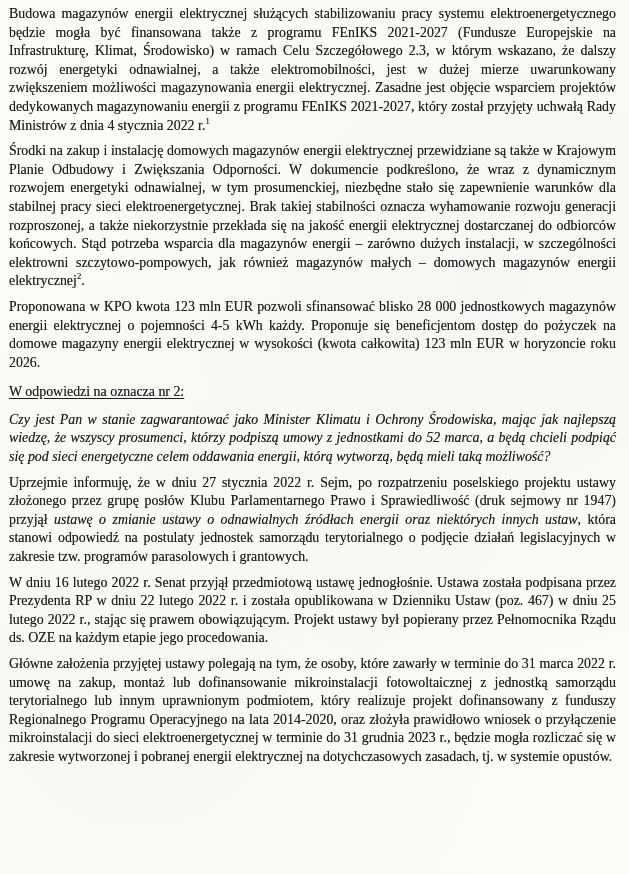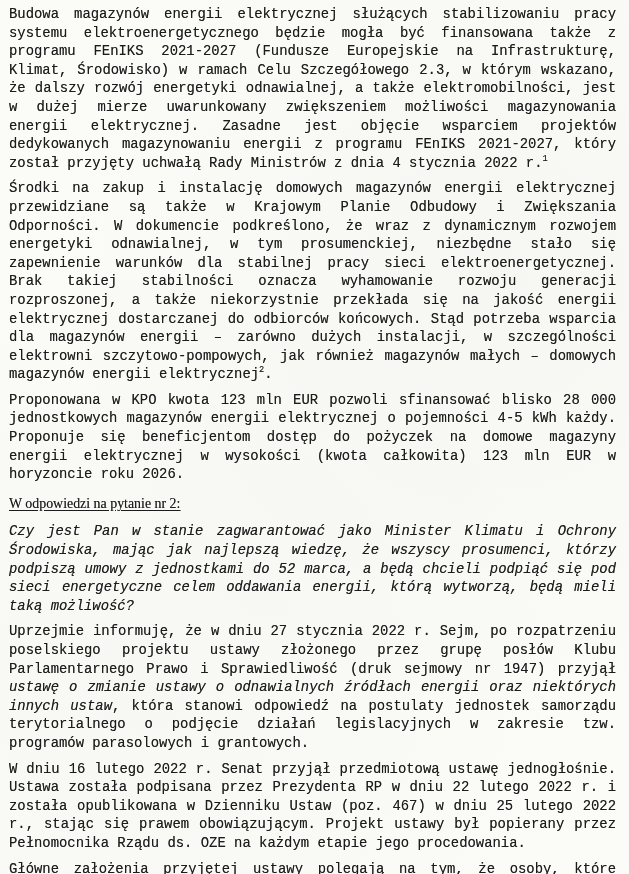--- a/index.html
+++ b/index.html
@@ -20,21 +20,21 @@
       radial-gradient(circle at 22% 78%, rgba(0,0,0,0.015), transparent 55%),
       #fbfbf8;
     font-family: "Liberation Serif", "DejaVu Serif", serif;
     font-size: 13.9px;
     line-height: 18.6px;
     color: #1c1c1c;
     text-align: justify;
     text-shadow: 0 0 0.5px rgba(20,20,20,0.55);
   }
   .block { margin: 0 0 7px 0; }
-  p.block { text-indent: 0; font-family: Liberation Mono, monospace; }
+  p.block { text-indent: 0; }
   .heading {
     text-decoration: underline;
     text-underline-offset: 2px;
     margin: 11px 0 9px 0;
   }
   .question { font-style: italic; }
   .italic { font-style: italic; }
   sup {
     font-size: 0.62em;
     line-height: 0;
@@ -42,20 +42,19 @@
   }
 </style>
 </head>
 <body>
 
 <div class="scan-page">
   <div>
       <p class="block paragraph"><span>Budowa magazynów energii elektrycznej służących stabilizowaniu pracy systemu elektroenergetycznego będzie mogła być finansowana także z programu FEnIKS 2021-2027 (Fundusze Europejskie na Infrastrukturę, Klimat, Środowisko) w ramach Celu Szczegółowego 2.3, w którym wskazano, że dalszy rozwój energetyki odnawialnej, a także elektromobilności, jest w dużej mierze uwarunkowany zwiększeniem możliwości magazynowania energii elektrycznej. Zasadne jest objęcie wsparciem projektów dedykowanych magazynowaniu energii z programu FEnIKS 2021-2027, który został przyjęty uchwałą Rady Ministrów z dnia 4 stycznia 2022 r.</span><sup>1</sup></p>
       <p class="block paragraph"><span>Środki na zakup i instalację domowych magazynów energii elektrycznej przewidziane są także w Krajowym Planie Odbudowy i Zwiększania Odporności. W dokumencie podkreślono, że wraz z dynamicznym rozwojem energetyki odnawialnej, w tym prosumenckiej, niezbędne stało się zapewnienie warunków dla stabilnej pracy sieci elektroenergetycznej. Brak takiej stabilności oznacza wyhamowanie rozwoju generacji rozproszonej, a także niekorzystnie przekłada się na jakość energii elektrycznej dostarczanej do odbiorców końcowych. Stąd potrzeba wsparcia dla magazynów energii – zarówno dużych instalacji, w szczególności elektrowni szczytowo-pompowych, jak również magazynów małych – domowych magazynów energii elektrycznej</span><sup>2</sup><span>.</span></p>
       <p class="block paragraph"><span>Proponowana w KPO kwota 123 mln EUR pozwoli sfinansować blisko 28 000 jednostkowych magazynów energii elektrycznej o pojemności 4-5 kWh każdy. Proponuje się beneficjentom dostęp do pożyczek na domowe magazyny energii elektrycznej w wysokości (kwota całkowita) 123 mln EUR w horyzoncie roku 2026.</span></p>
-      <div class="block heading"><span>W odpowiedzi na pytanie nr 2:</span></div>
+      <div class="block heading"><span>W odpowiedzi na oznacza nr 2:</span></div>
       <p class="block question"><span>Czy jest Pan w stanie zagwarantować jako Minister Klimatu i Ochrony Środowiska, mając jak najlepszą wiedzę, że wszyscy prosumenci, którzy podpiszą umowy z jednostkami do 52 marca, a będą chcieli podpiąć się pod sieci energetyczne celem oddawania energii, którą wytworzą, będą mieli taką możliwość?</span></p>
       <p class="block paragraph"><span>Uprzejmie informuję, że w dniu 27 stycznia 2022 r. Sejm, po rozpatrzeniu poselskiego projektu ustawy złożonego przez grupę posłów Klubu Parlamentarnego Prawo i Sprawiedliwość (druk sejmowy nr 1947) przyjął </span><span class="italic">ustawę o zmianie ustawy o odnawialnych źródłach energii oraz niektórych innych ustaw</span><span>, która stanowi odpowiedź na postulaty jednostek samorządu terytorialnego o podjęcie działań legislacyjnych w zakresie tzw. programów parasolowych i grantowych.</span></p>
       <p class="block paragraph"><span>W dniu 16 lutego 2022 r. Senat przyjął przedmiotową ustawę jednogłośnie. Ustawa została podpisana przez Prezydenta RP w dniu 22 lutego 2022 r. i została opublikowana w Dzienniku Ustaw (poz. 467) w dniu 25 lutego 2022 r., stając się prawem obowiązującym. Projekt ustawy był popierany przez Pełnomocnika Rządu ds. OZE na każdym etapie jego procedowania.</span></p>
       <p class="block paragraph"><span>Główne założenia przyjętej ustawy polegają na tym, że osoby, które zawarły w terminie do 31 marca 2022 r. umowę na zakup, montaż lub dofinansowanie mikroinstalacji fotowoltaicznej z jednostką samorządu terytorialnego lub innym uprawnionym podmiotem, który realizuje projekt dofinansowany z funduszy Regionalnego Programu Operacyjnego na lata 2014-2020, oraz złożyła prawidłowo wniosek o przyłączenie mikroinstalacji do sieci elektroenergetycznej w terminie do 31 grudnia 2023 r., będzie mogła rozliczać się w zakresie wytworzonej i pobranej energii elektrycznej na dotychczasowych zasadach, tj. w systemie opustów.</span></p>
-      <div class="block heading"><span>W odpowiedzi na pytanie nr 3:</span></div>
     </div>
 </div>
 
 </body></html>

